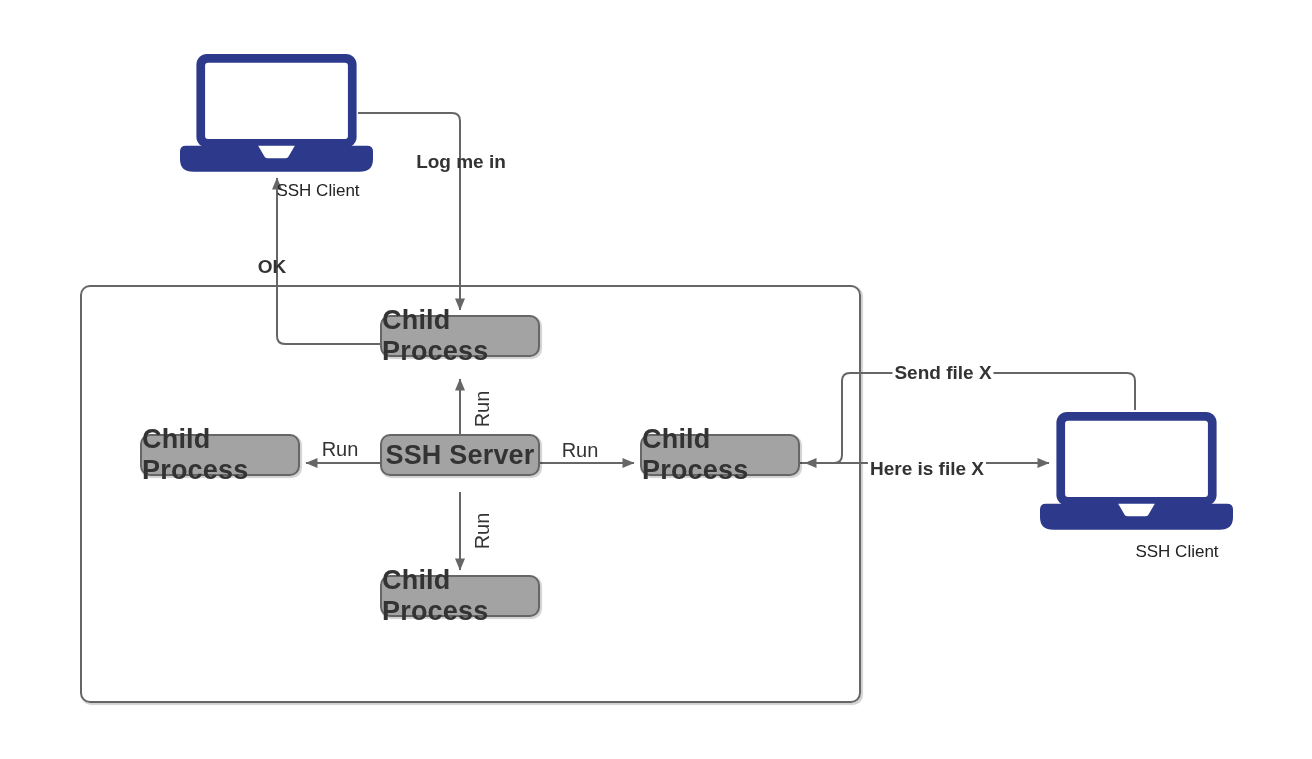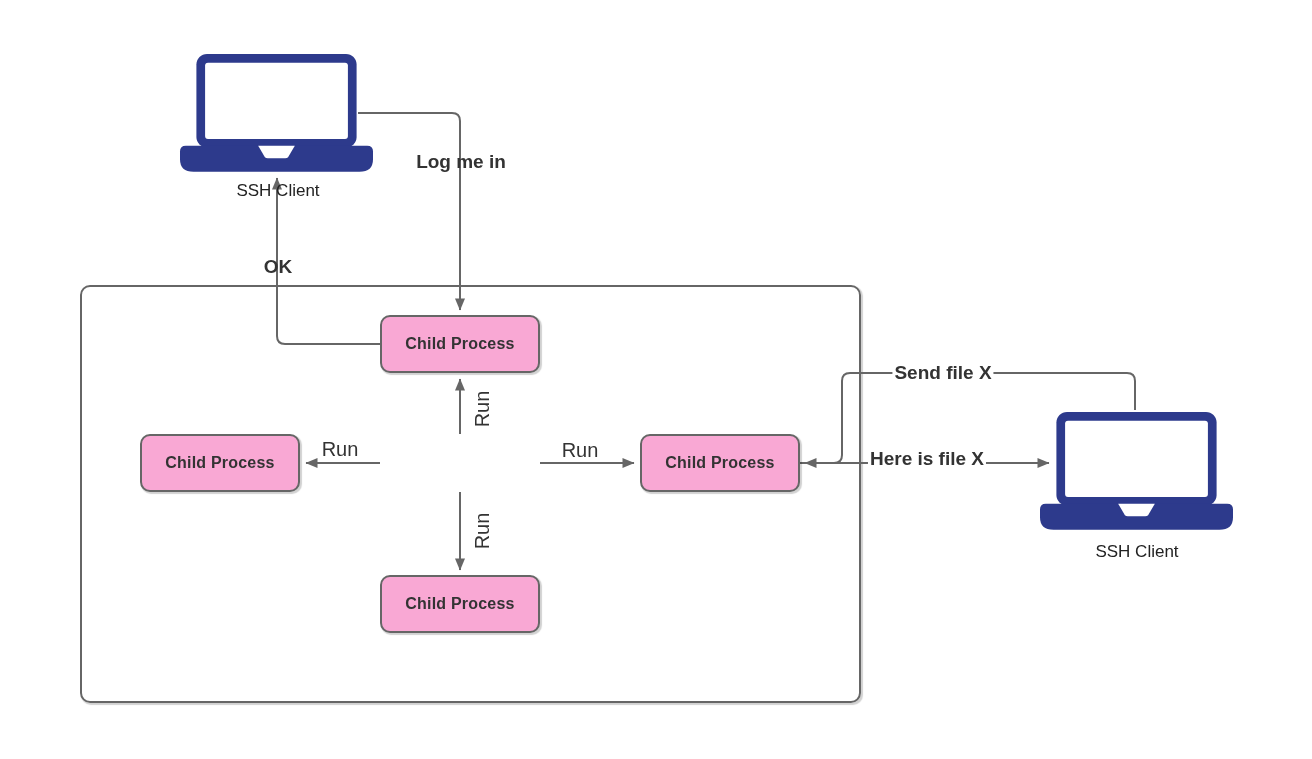--- a/index.html
+++ b/index.html
@@ -13,50 +13,50 @@
     font-family:"Liberation Sans",sans-serif;color:var(--text);
   }
   .boundary{
     position:absolute;left:80px;top:285px;width:781px;height:418px;
     box-sizing:border-box;border:2px solid var(--line);border-radius:10px;
     background:transparent;box-shadow:1.5px 1.5px 1px rgba(0,0,0,.18);
   }
   svg.wires{position:absolute;left:0;top:0;width:1312px;height:759px;}
   .edge{stroke:var(--line);stroke-width:2;fill:none;}
   .node{
-    position:absolute;width:160px;height:58px;box-sizing:border-box;
-    background:#f9a8d4;border:2px solid var(--line);border-radius:10px;
+    position:absolute;width:160px;height:42px;box-sizing:border-box;
+    background:#a3a3a3;border:2px solid var(--line);border-radius:10px;
     display:flex;align-items:center;justify-content:center;
-    font-size:16px;font-weight:bold;letter-spacing:0.2px;
+    font-size:27px;font-weight:bold;letter-spacing:0.2px;
     color:var(--text);box-shadow:1.5px 1.5px 1px rgba(0,0,0,.18);
   }
   .node-child-top{left:380px;top:315px;}
   .node-child-left{left:140px;top:434px;}
   .node-server{left:380px;top:434px;}
   .node-child-right{left:640px;top:434px;}
   .node-child-bottom{left:380px;top:575px;}
   .elabel{
     position:absolute;transform:translate(-50%,-50%);
     font-size:19px;font-weight:bold;white-space:nowrap;color:var(--text);
     line-height:1;
   }
   .elabel.reg{font-weight:normal;font-size:20px;}
   .elabel.vert{transform:translate(-50%,-50%) rotate(-90deg);}
   .elabel.bg{background:var(--background);padding:1px 2px;text-align:center;}
   .lbl-log{left:461px;top:161px;}
-  .lbl-ok{left:278px;top:266px;}
+  .lbl-ok{left:272px;top:266px;}
   .lbl-run-up{left:482px;top:409px;}
   .lbl-run-left{left:340px;top:449px;}
   .lbl-run-right{left:580px;top:450px;}
   .lbl-run-down{left:482px;top:531px;}
   .lbl-send{left:943px;top:372px;}
-  .lbl-here{left:927px;top:458px;}
+  .lbl-here{left:927px;top:468px;}
   .nlabel{
     position:absolute;transform:translate(-50%,-50%);
-    font-size:17px;white-space:nowrap;color:#222;line-height:1;
+    font-size:17px;white-space:nowrap;color:#222;line-height:1;margin-left:40px;
   }
   .lbl-client-left{left:278px;top:190px;}
   .lbl-client-right{left:1137px;top:551px;}
 </style>
 </head>
 <body>
 
 <div class="canvas">
 
   <div class="boundary"></div>
@@ -86,20 +86,23 @@
     <use href="#laptop-shape" transform="translate(180,54) scale(0.965)"></use>
     <use href="#laptop-shape" transform="translate(1040,412) scale(0.965)"></use>
   </svg>
 
   <div class="node node-child-top">
     <span>Child Process</span>
   </div>
   <div class="node node-child-left">
     <span>Child Process</span>
   </div>
+  <div class="node node-server">
+    <span>SSH Server</span>
+  </div>
   <div class="node node-child-right">
     <span>Child Process</span>
   </div>
   <div class="node node-child-bottom">
     <span>Child Process</span>
   </div>
 
   <div class="nlabel lbl-client-left">SSH Client</div>
   <div class="nlabel lbl-client-right">SSH Client</div>
 

